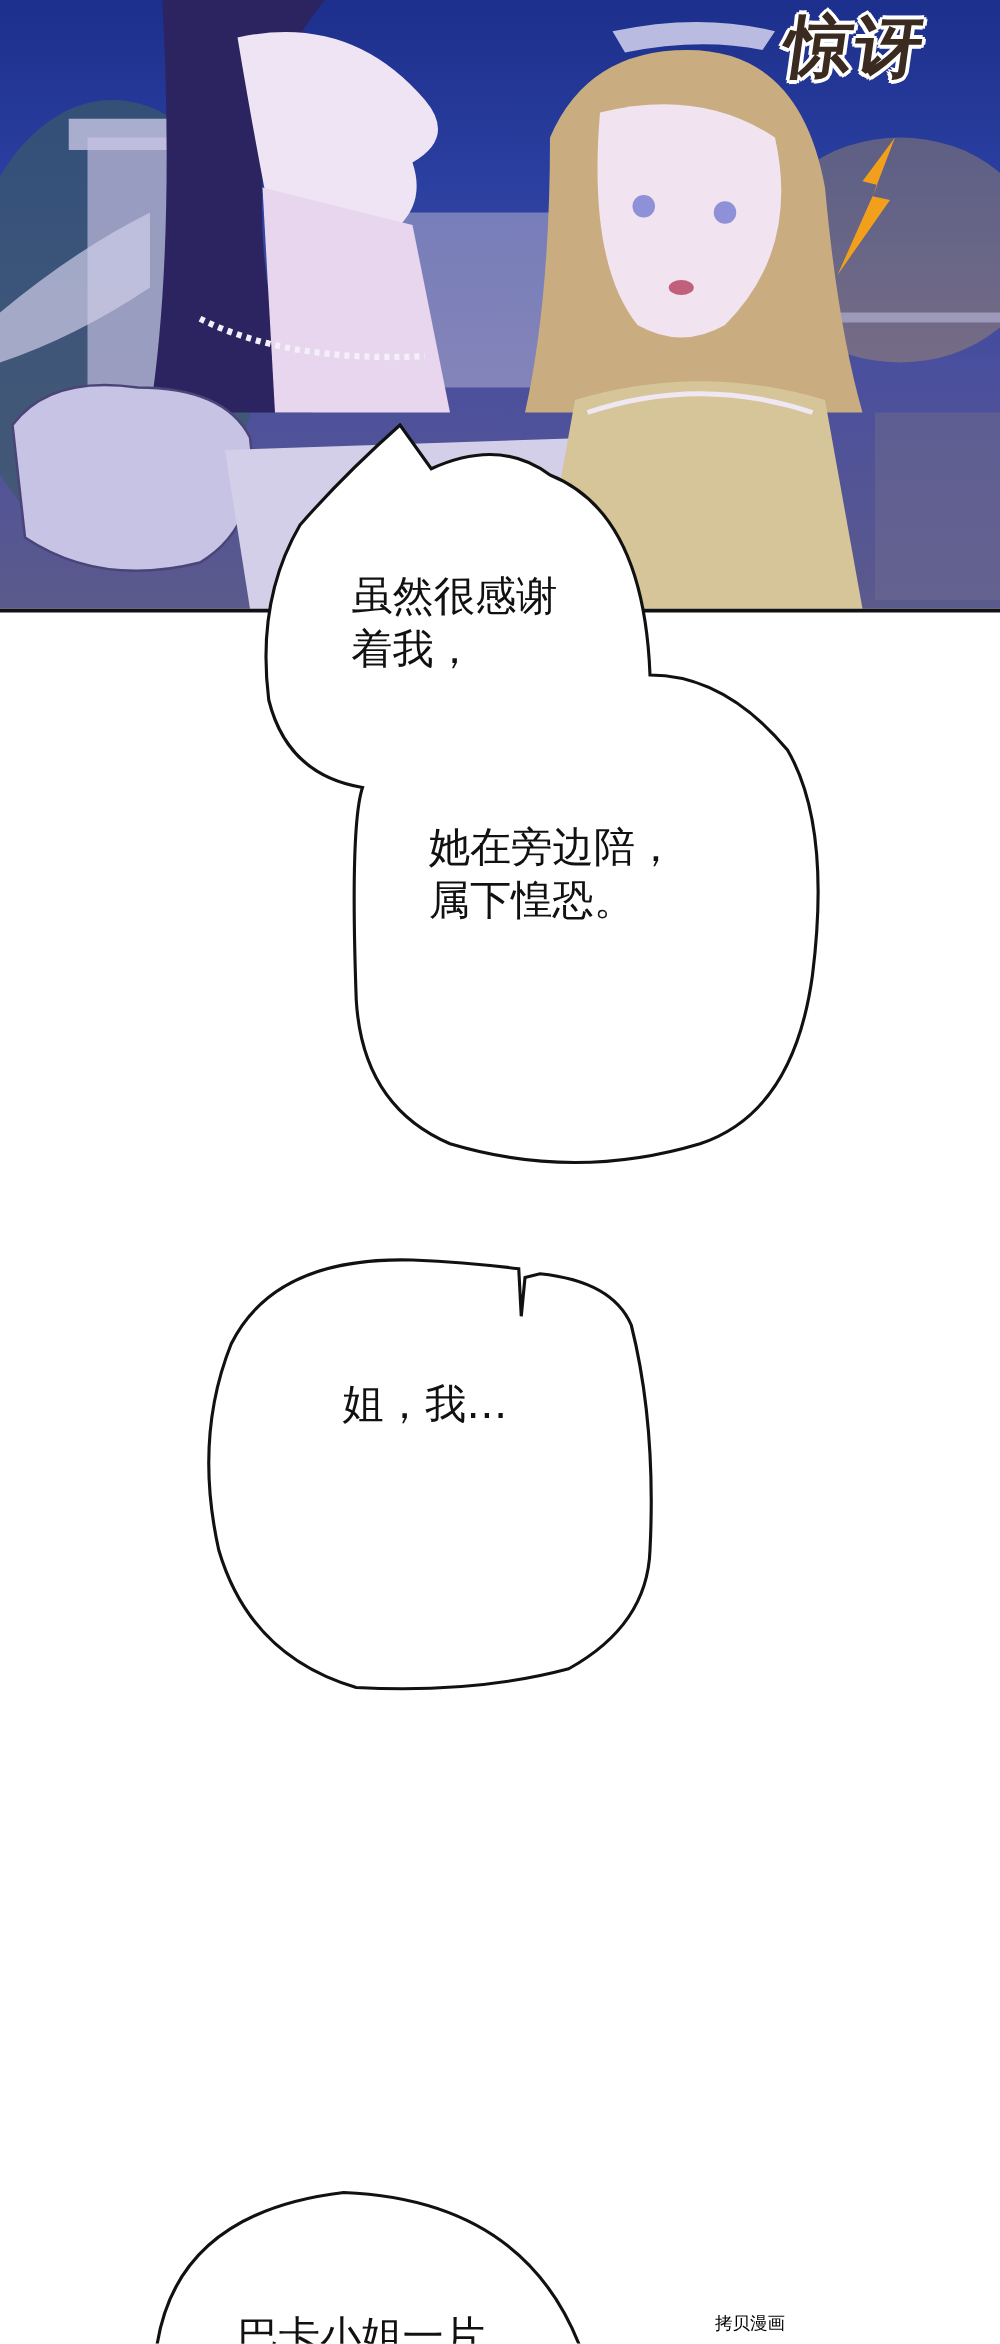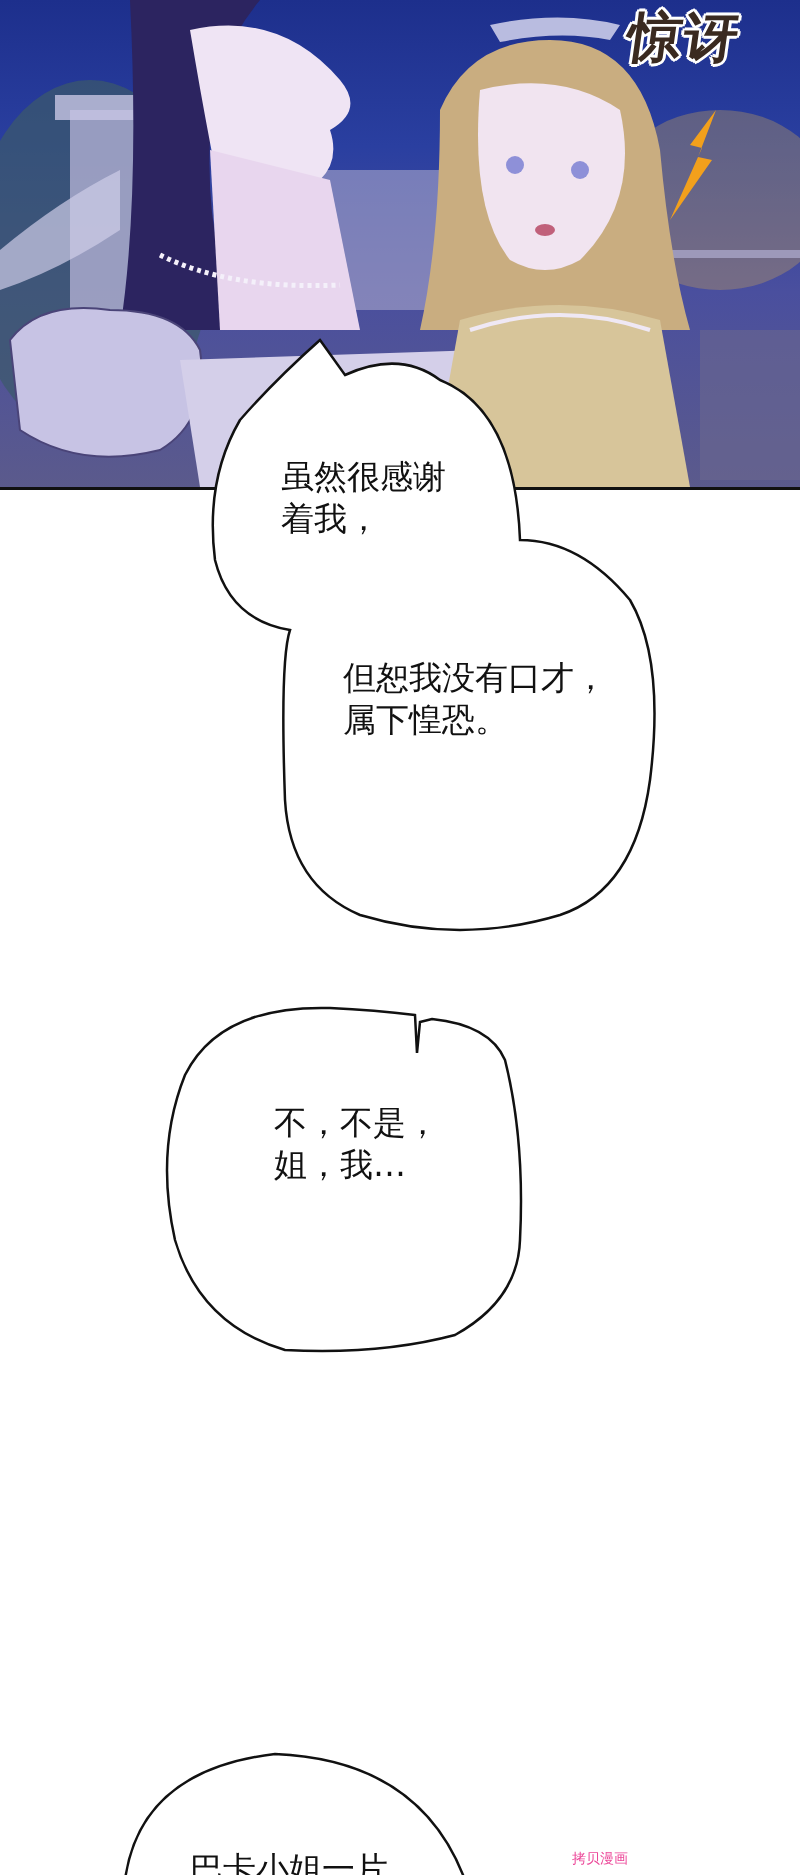--- a/index.html
+++ b/index.html
@@ -8,21 +8,21 @@
   .panel { position:absolute; left:0; top:0; width:800px; height:487px; overflow:hidden;
            background: linear-gradient(180deg,#1d2f8c 0%,#2a3fa0 30%,#4a4f9e 60%,#5b5a8c 100%);
            border-bottom:3px solid #111; }
   .panel svg { position:absolute; left:0; top:0; }
   .sfx { position:absolute; left:628px; top:2px; font-size:54px; font-weight:bold; color:#3a2a20;
          letter-spacing:2px; transform:skewX(-8deg);
          text-shadow: 3px 0 #fff,-3px 0 #fff,0 3px #fff,0 -3px #fff,2px 2px #fff,-2px -2px #fff,2px -2px #fff,-2px 2px #fff; }
   .bubble-svg { position:absolute; left:0; top:0; }
   .btext { position:absolute; font-size:33px; line-height:42px; color:#111; white-space:nowrap; }
   .btext div { height:42px; }
-  .watermark { position:absolute; left:572px; top:1850px; font-size:14px; color:#ec4899; }
+  .watermark { position:absolute; left:572px; top:1850px; font-size:14px; color:#000000; }
 </style>
 </head>
 <body>
 
 <div class="panel">
   <svg width="800" height="487" viewBox="0 0 800 487">
 
     <ellipse cx="90" cy="260" rx="120" ry="180" fill="#3c5a6a" opacity="0.7"></ellipse>
     <ellipse cx="720" cy="200" rx="110" ry="90" fill="#c9a45a" opacity="0.35"></ellipse>
 
@@ -78,26 +78,25 @@
 
   <path d="M125 1880 Q140 1770 275 1754 Q420 1760 465 1880" fill="#ffffff" stroke="#111" stroke-width="2.5"></path>
 </svg>
 
 <div class="btext" style="left:281px; top:456px;">
   <div>虽然很感谢</div>
   <div>着我，</div>
 </div>
 
 <div class="btext" style="left:343px; top:657px;">
-  <div>但恕我没有口才，</div>
+  <div>她在旁边陪，</div>
   <div>属下惶恐。</div>
 </div>
 
 <div class="btext" style="left:274px; top:1102px;">
-  <div>不，不是，</div>
   <div>姐，我…</div>
 </div>
 
 <div class="btext" style="left:190px; top:1848px;">
   <div>巴卡小姐一片</div>
 </div>
 
 <div class="watermark">拷贝漫画</div>
 
 </body></html>

